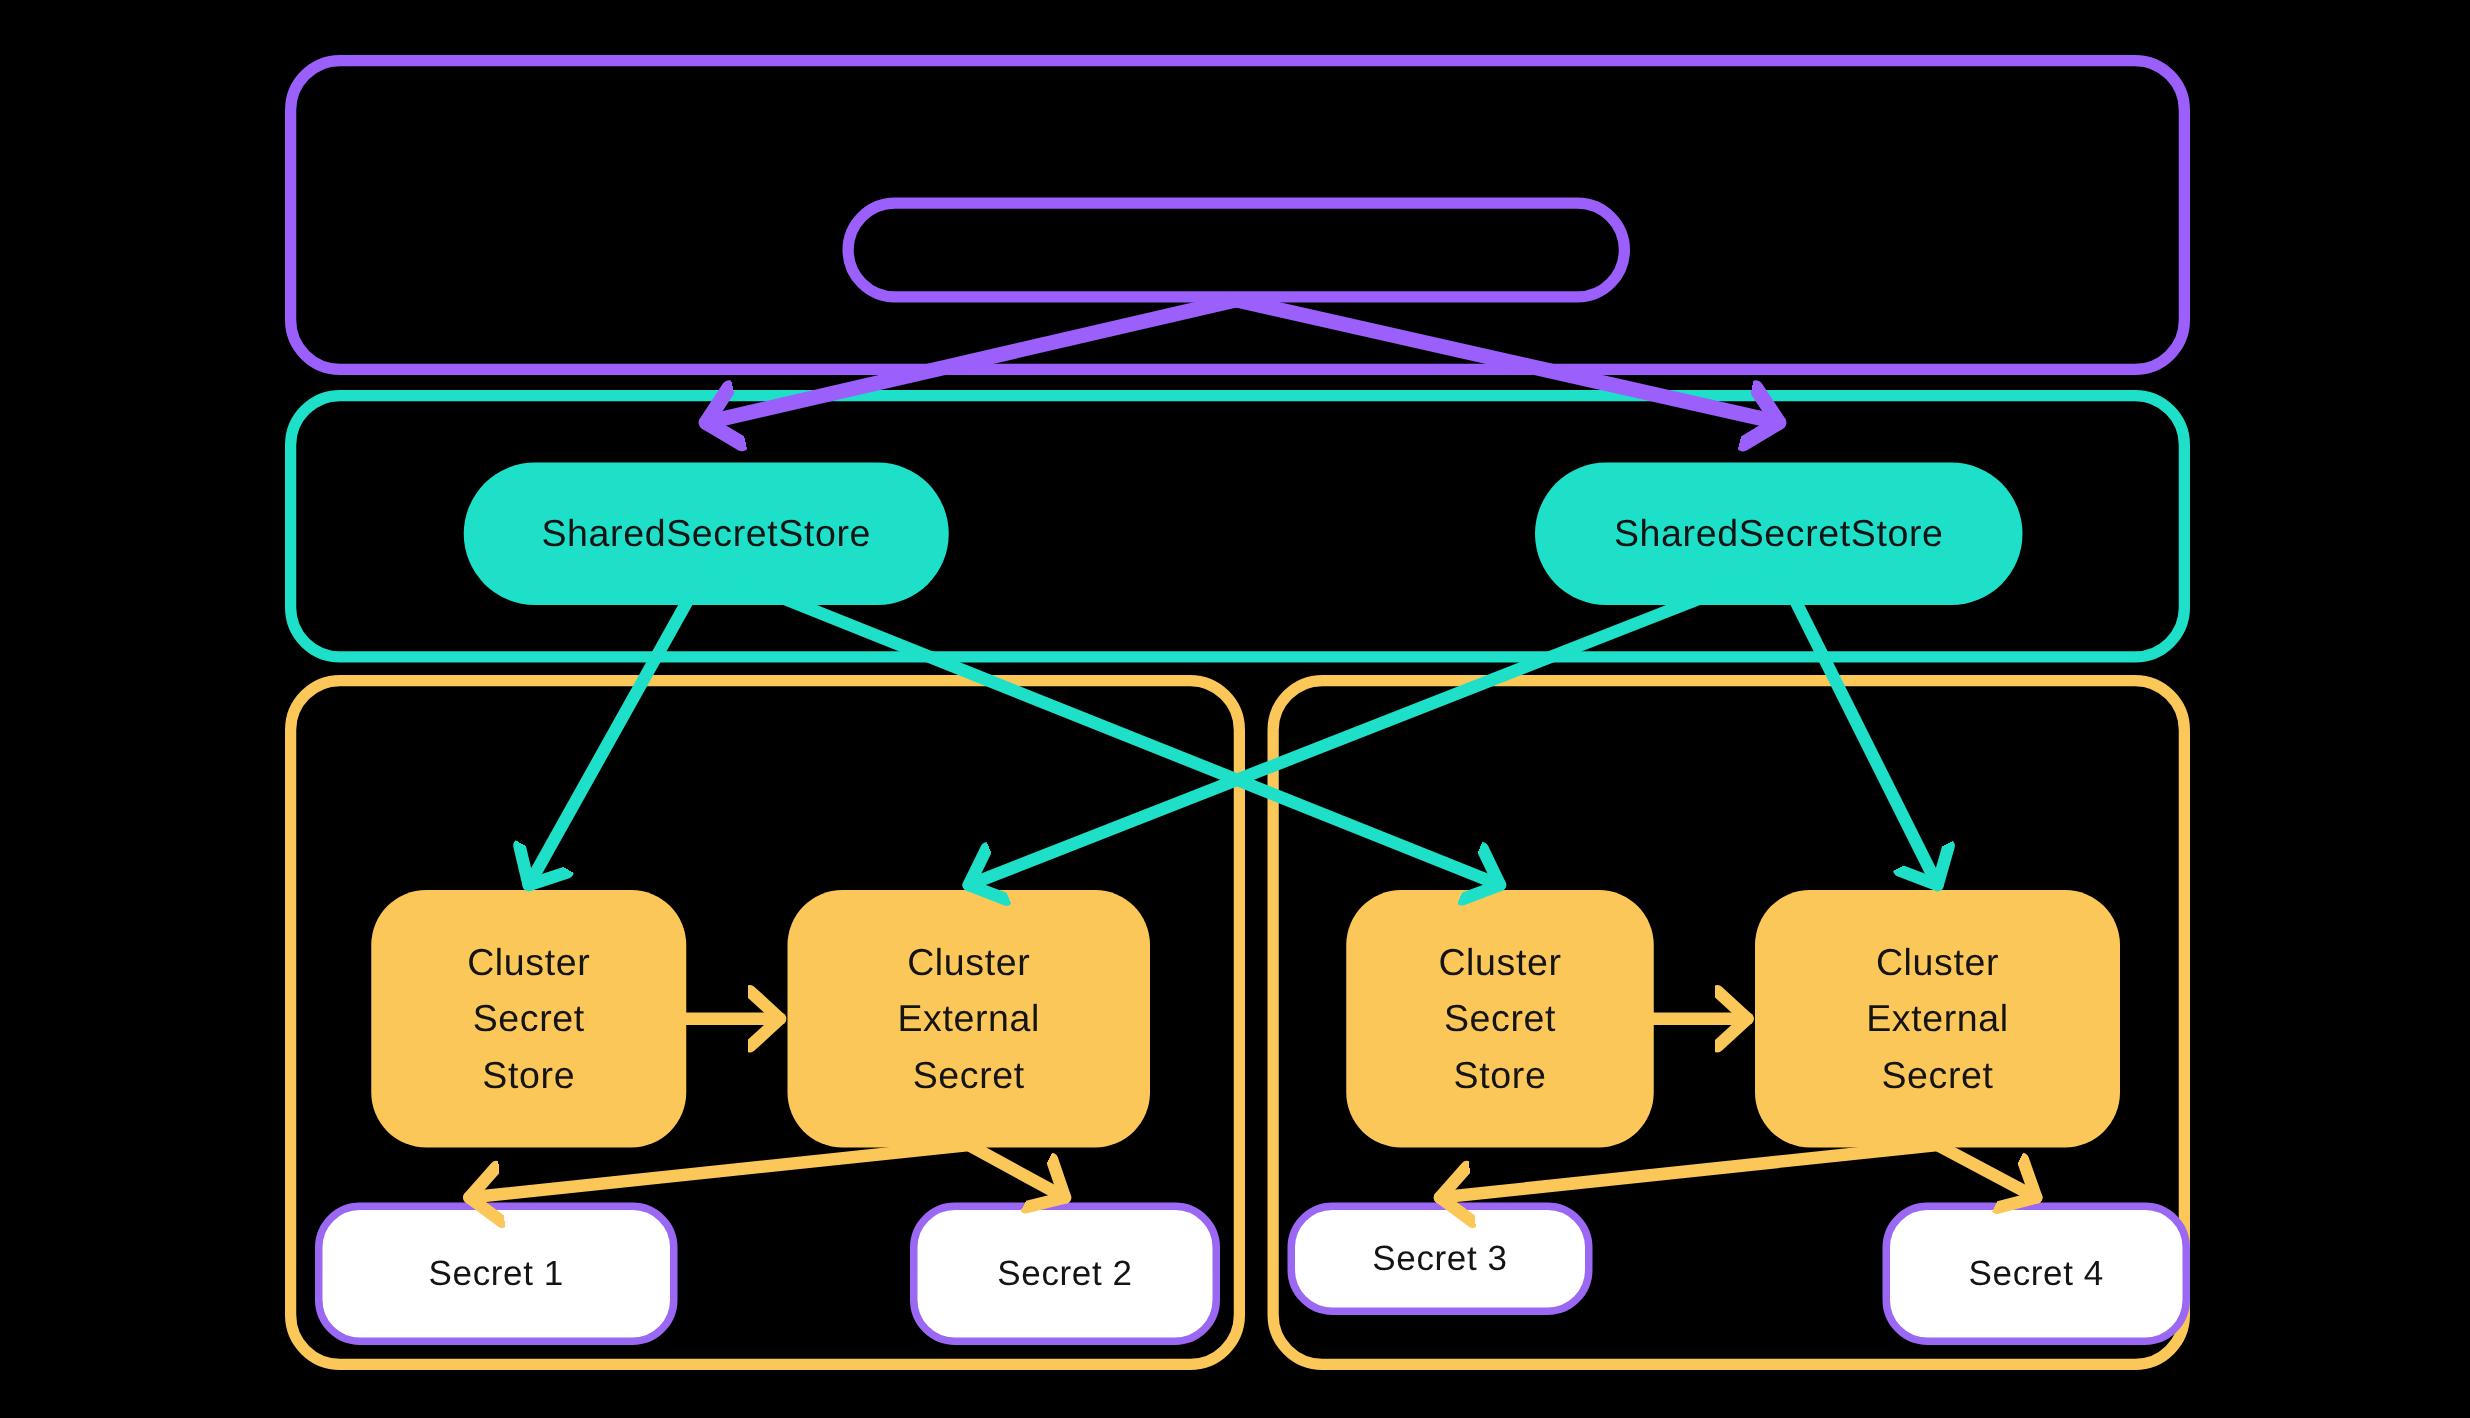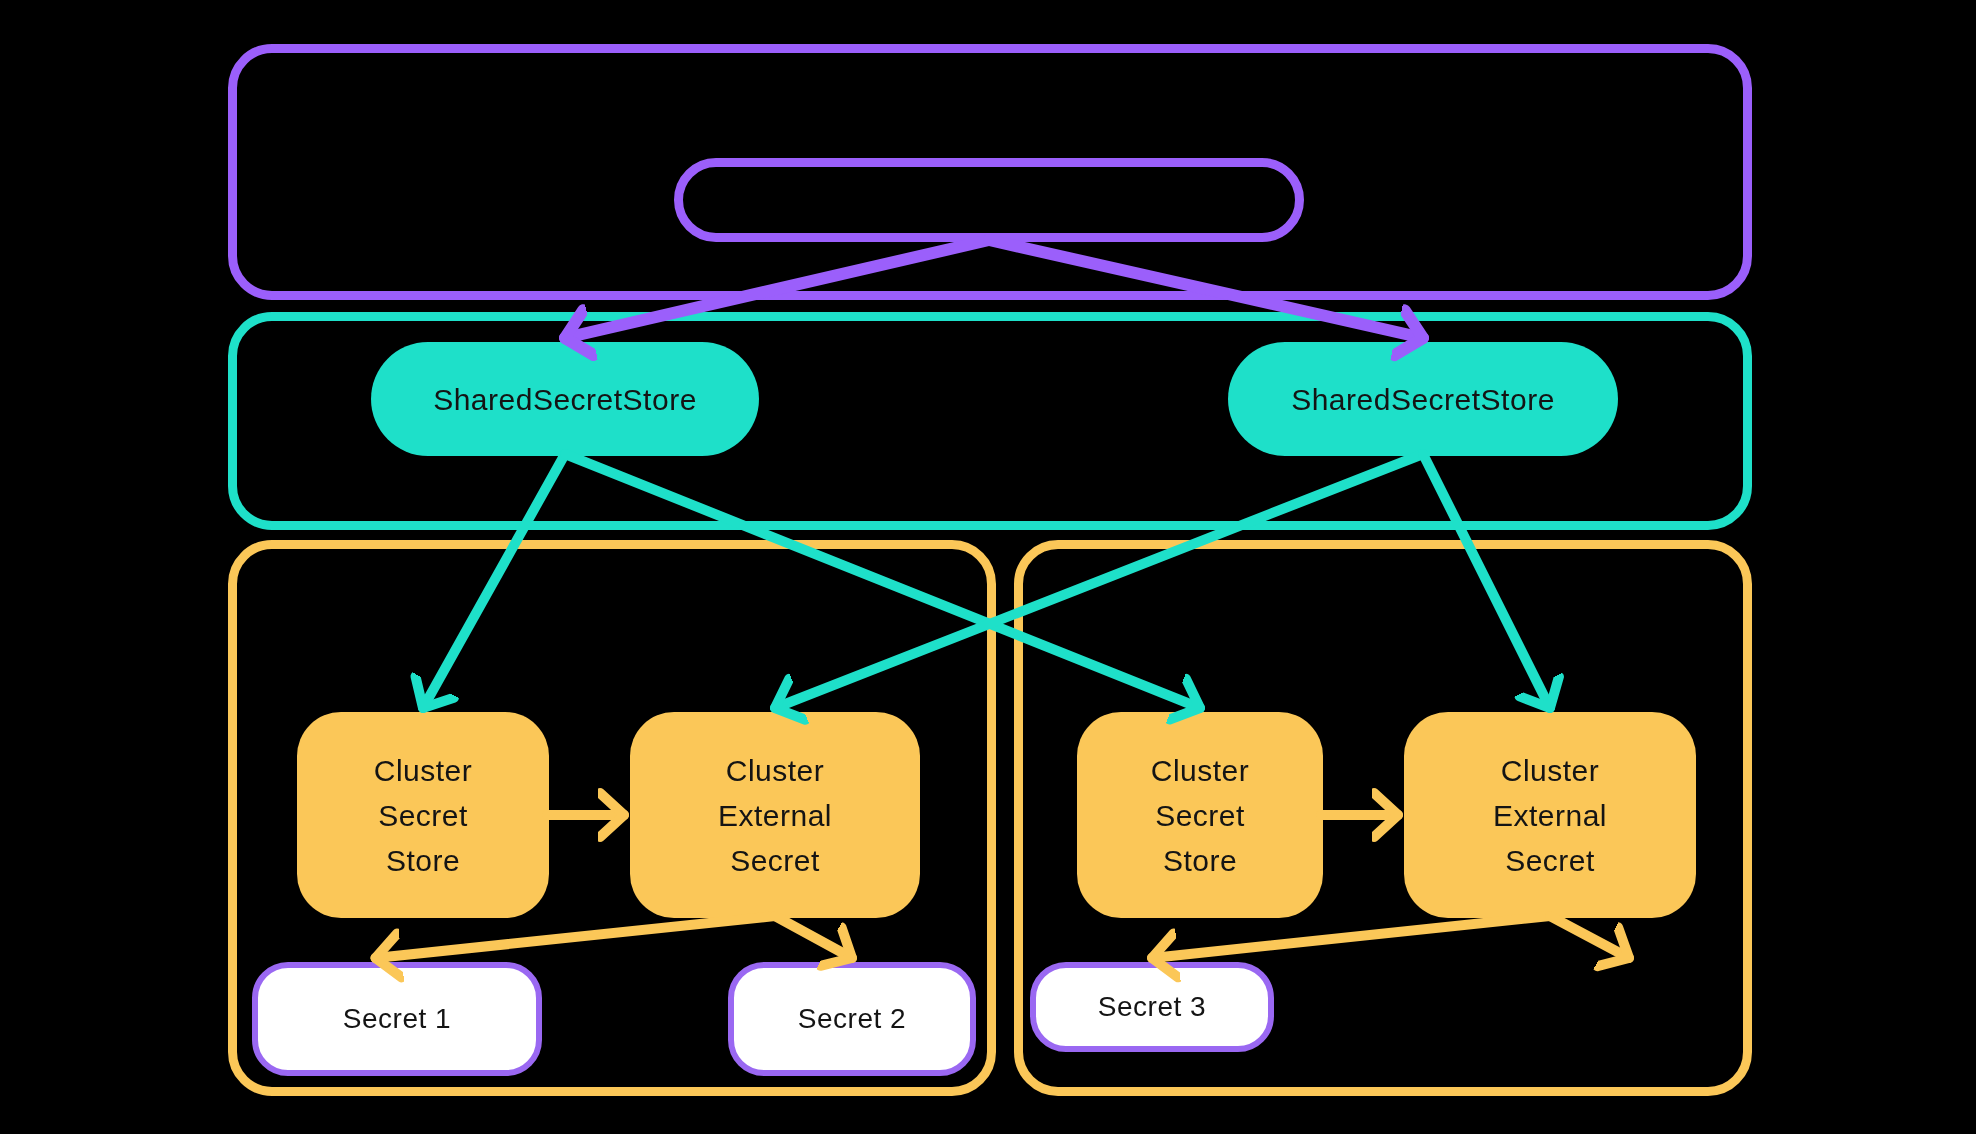--- a/index.html
+++ b/index.html
@@ -15,21 +15,21 @@
     box-sizing:border-box;
     display:flex;align-items:center;justify-content:center;
     text-align:center;
     z-index:1;
   }
   .group{border:9px solid;border-radius:44px;background:transparent;}
   .g-purple{border-color:var(--purple);}
   .g-teal{border-color:var(--teal);}
   .g-orange{border-color:var(--orange);}
   .pill-outline-purple{border:9px solid var(--purple);border-radius:42px;background:transparent;}
-  .pill-teal{background:var(--teal);border-radius:57px;}
+  .pill-teal{background:var(--teal);border-radius:57px;margin-top:28px;}
   .box-orange{background:var(--orange);border-radius:44px;}
   .pill-secret{background:var(--secret-bg);border:6px solid var(--secret-border);border-radius:36px;}
   .label{
     color:var(--ink);
     font-size:30px;
     line-height:1.5;
     white-space:pre-line;
     letter-spacing:0.5px;
   }
   .label-sm{font-size:28px;}
@@ -84,20 +84,23 @@
 Store</span>
   </div>
   <div class="node box-orange" style="left: 1404px; top: 712px; width: 292px; height: 206px;">
     <span class="label">Cluster
 External
 Secret</span>
   </div>
   <div class="node pill-secret" style="left: 1030px; top: 962px; width: 244px; height: 90px;">
     <span class="label label-sm">Secret 3</span>
   </div>
+  <div class="node pill-secret" style="left: 1506px; top: 962px; width: 246px; height: 114px;">
+    <span class="label label-sm">Secret 4</span>
+  </div>
 
   <svg class="arrows" width="1976" height="1134" viewBox="0 0 1976 1134">
     <defs>
       <marker id="ah-purple" markerUnits="userSpaceOnUse" markerWidth="64" markerHeight="64" refX="27" refY="32" orient="auto">
         <path d="M3 9 L27 32 L3 55" fill="none" stroke-width="12" stroke-linecap="round" stroke-linejoin="round" stroke="#9b5ffb"></path>
       </marker>
       <marker id="ah-teal" markerUnits="userSpaceOnUse" markerWidth="64" markerHeight="64" refX="26" refY="32" orient="auto">
         <path d="M2 10 L26 32 L2 54" fill="none" stroke-width="10" stroke-linecap="round" stroke-linejoin="round" stroke="#1ee0c9"></path>
       </marker>
       <marker id="ah-orange" markerUnits="userSpaceOnUse" markerWidth="64" markerHeight="64" refX="26" refY="32" orient="auto">

